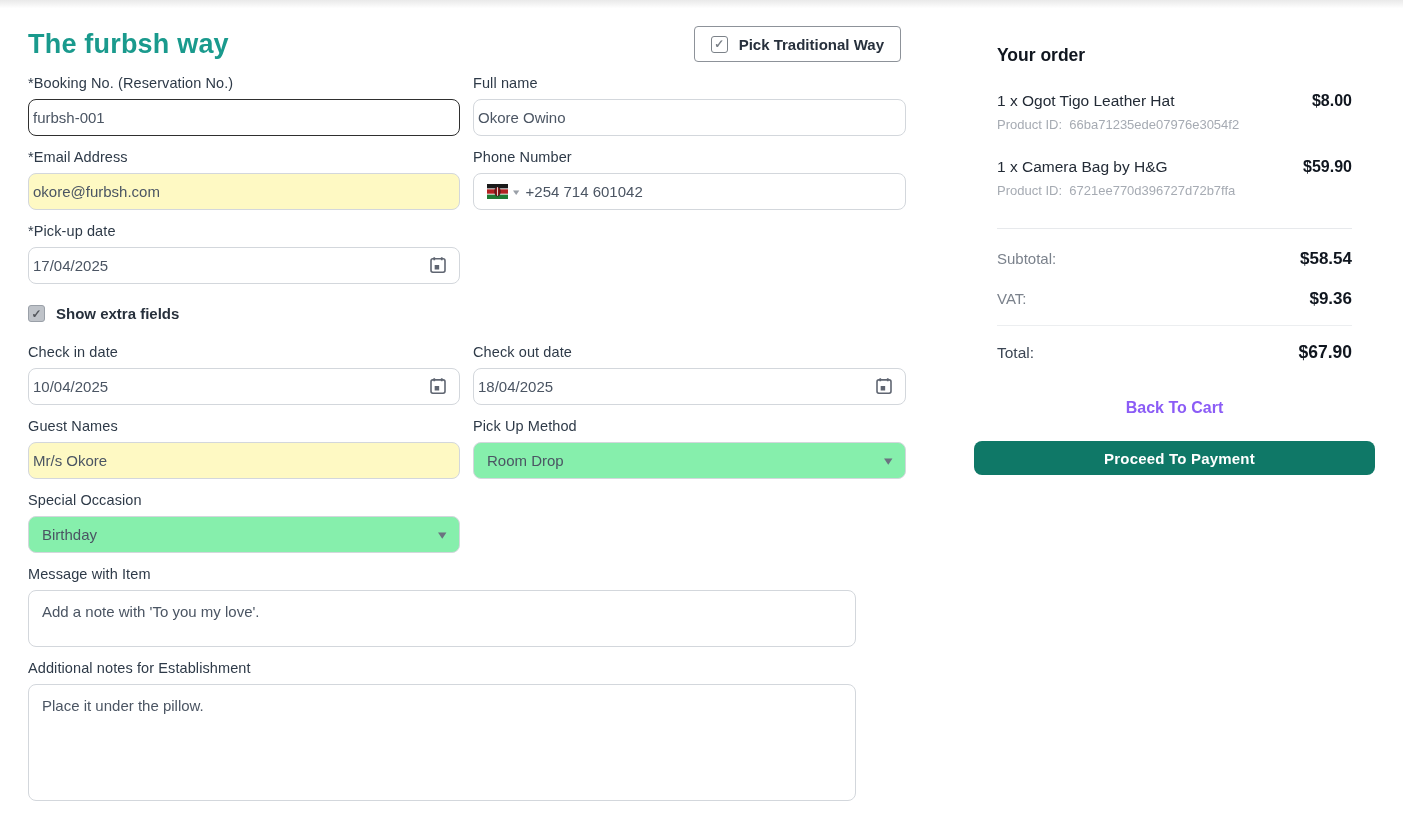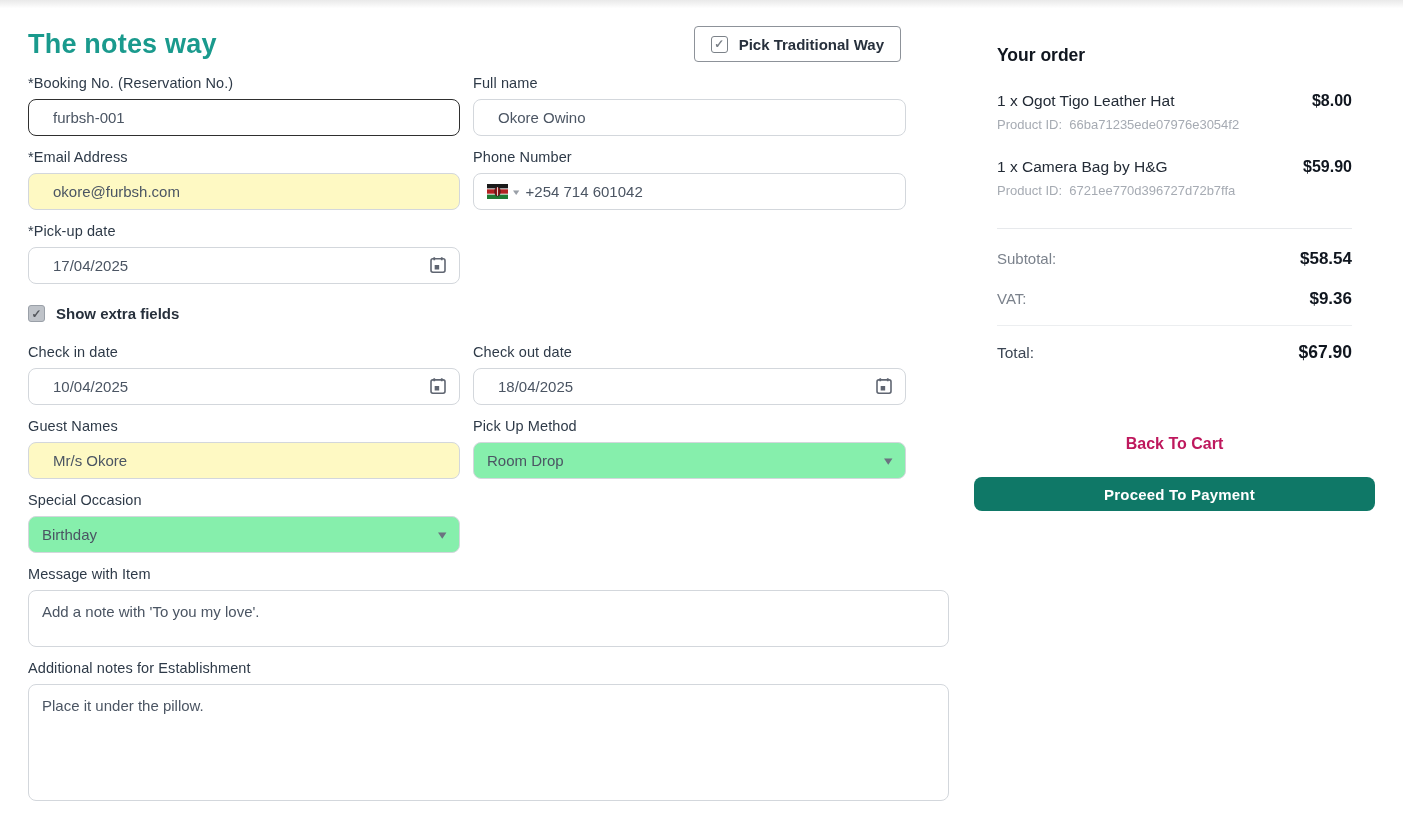--- a/index.html
+++ b/index.html
@@ -25,39 +25,39 @@
   .cb-filled { border: 1px solid #9aa0a8; background: #bfc3c9; color: #52565c;
     font-weight: 700; }
 
   
   .row2 { display: grid; grid-template-columns: 432px 433px; column-gap: 13px; }
   .field { margin-top: 13px; }
   .field-label { display: block; font-size: 14.5px; color: #2e3a48; margin-bottom: 8px;
     letter-spacing: .1px; }
   .input-wrap { position: relative; }
   .txt { width: 100%; height: 37px; border: 1px solid #d3d7dc; border-radius: 8px;
-    padding: 0 24px; font-size: 15px; color: #4b5563; background: #fff; outline: none;
+    padding: 0 4px; font-size: 15px; color: #4b5563; background: #fff; outline: none;
     font-family: "Liberation Sans", sans-serif; }
   .txt-focus { border: 1.8px solid #2f2f2f; }
   .txt-autofill { background: #fef9c3; }
   .with-icon { padding-right: 40px; }
   .cal-icon { position: absolute; right: 12px; top: 8px; width: 20px; height: 20px; }
   .select-box { width: 100%; height: 37px; border: 1px solid #d3d7dc; border-radius: 8px;
     padding: 0 13px; font-size: 15px; color: #4b5563; background: #86efac;
     display: flex; align-items: center; justify-content: space-between; cursor: pointer; }
   .chev { color: #6b7280; font-size: 13px; transform: scaleX(1.3); }
   .phone-box { width: 100%; height: 37px; border: 1px solid #d3d7dc; border-radius: 8px;
     padding: 0 13px; background: #fff; display: flex; align-items: center; gap: 4px; }
   .flag { width: 21px; height: 15px; display: block; }
   .phone-chev { color: #9aa0a8; font-size: 9px; transform: scaleX(1.4); margin: 0 3px 0 2px; }
   .phone-input { border: none; outline: none; flex: 1; font-size: 15px; color: #4b5563;
     font-family: "Liberation Sans", sans-serif; }
   .checkbox-row { display: flex; align-items: center; gap: 11px; margin: 21px 0 9px;
     font-size: 15px; font-weight: 600; color: #27303c; cursor: pointer; }
-  .ta { width: 921px; border: 1px solid #d3d7dc; border-radius: 8px; padding: 10px 13px;
+  .ta { width: 828px; border: 1px solid #d3d7dc; border-radius: 8px; padding: 10px 13px;
     font-size: 15px; color: #4b5563; resize: none; outline: none; display: block;
     font-family: "Liberation Sans", sans-serif; line-height: 1.4; }
   .ta-small { height: 57px; }
   .ta-large { height: 117px; }
 
   
   .order-inner { padding: 0 23px; }
   .order-title { font-size: 17.5px; font-weight: 700; color: #10161f; }
   .order-item { margin-top: 26px; }
   .item-top { display: flex; justify-content: space-between; align-items: flex-end; }
@@ -66,38 +66,38 @@
   .item-pid { margin-top: 7px; font-size: 13px; color: #a6abb3; }
   .divider { height: 1px; background: #e7e9ec; margin-top: 30px; }
   .tot-row { display: flex; justify-content: space-between; align-items: baseline;
     margin-top: 20px; }
   .tot-label { font-size: 15px; color: #7b828c; }
   .tot-val { font-size: 17px; font-weight: 700; color: #10161f; }
   .divider-thin { height: 1px; background: #eceef0; margin-top: 16px; }
   .total-row { margin-top: 16px; }
   .total-label { color: #3c4654; font-size: 15.5px; }
   .total-val { font-size: 17.5px; }
-  .back-link { margin-top: 72px; text-align: center; font-size: 16px; font-weight: 700;
-    color: #be185d; cursor: pointer; }
+  .back-link { margin-top: 36px; text-align: center; font-size: 16px; font-weight: 700;
+    color: #8b5cf6; cursor: pointer; }
   .proceed-btn { margin-top: 24px; width: 100%; height: 34px; border: none;
     border-radius: 8px; background: #0f7867; color: #ffffff; font-size: 15px;
     font-weight: 700; cursor: pointer; font-family: "Liberation Sans", sans-serif;
     letter-spacing: .2px; padding-left: 10px; }
 </style>
 </head>
 <body>
 
 <div class="top-shadow"></div>
 
 <div class="main">
 
   <div class="form-col">
 
     <div class="form-header">
-      <div class="page-title">The notes way</div>
+      <div class="page-title">The furbsh way</div>
       <button class="trad-btn">
         <span class="cb cb-outline">
             <span>✓</span>
           </span>
         <span>Pick Traditional Way</span>
       </button>
     </div>
 
     <div class="row2">
       <div class="field">

